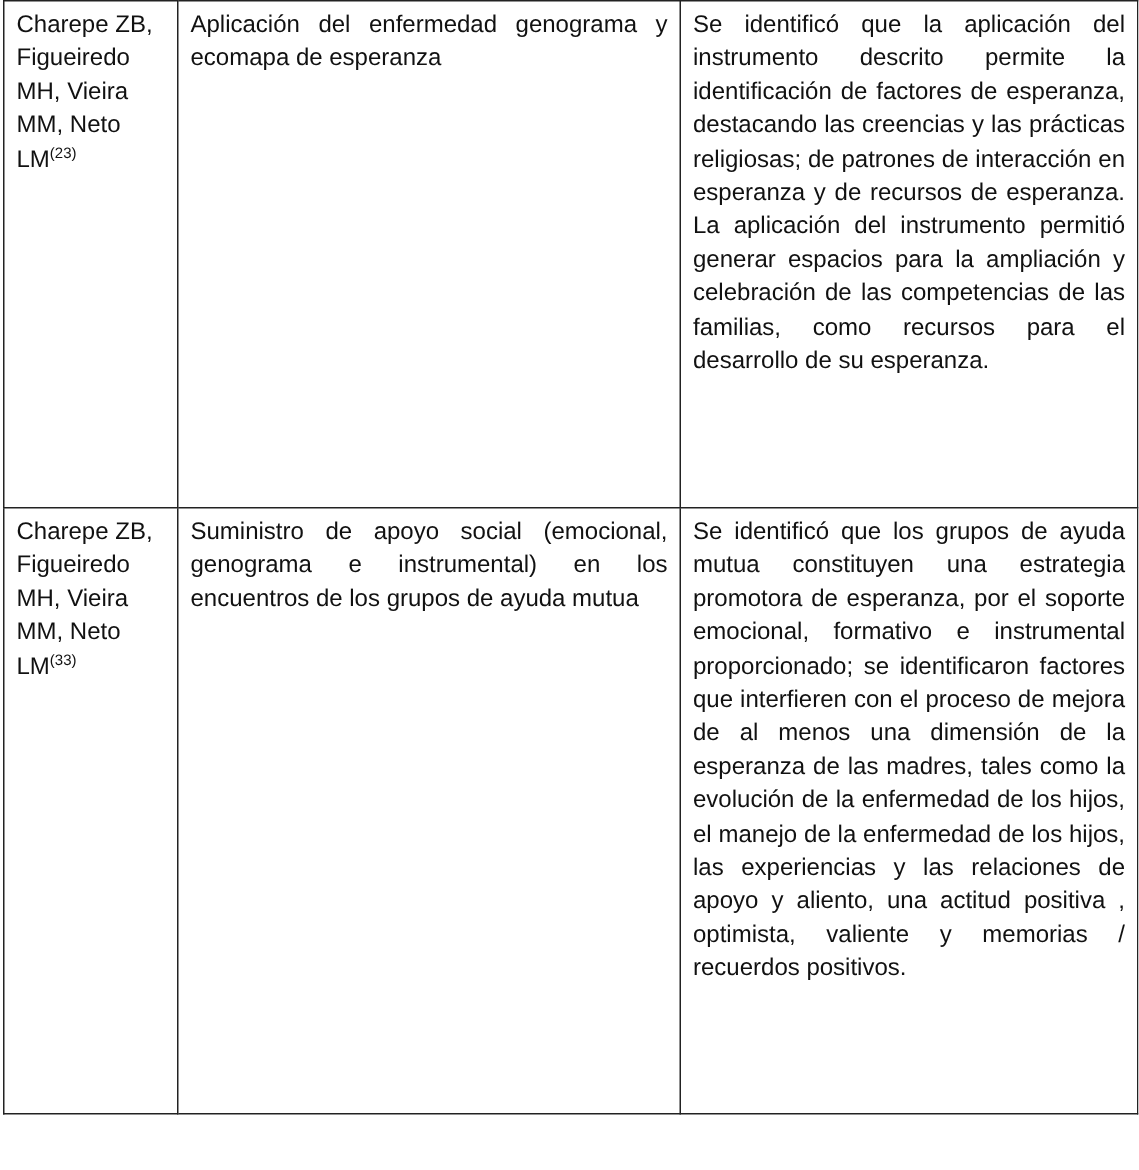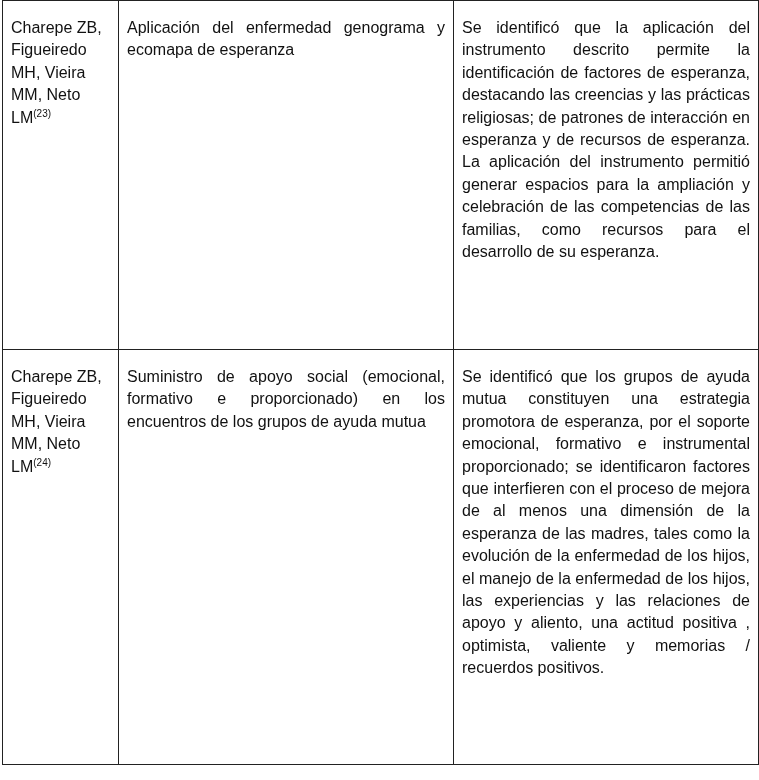--- a/index.html
+++ b/index.html
@@ -24,21 +24,21 @@
     font-size: 15px;
     line-height: 17px;
     height: 34px;
     padding-top: 2px;
     color: #222222;
   }
   .tbl th.c3 { text-align: justify; text-align-last: left; }
   .tbl td {
     font-size: 16px;
     line-height: 22.4px;
-    padding-top: 16px;
+    padding-top: 5px;
   }
   .tbl td.body { text-align: justify; }
   .tbl td.author { font-size: 16px; line-height: 22.4px; padding-left: 8px; padding-right: 4px; }
   .tbl td.author sup { font-size: 10px; vertical-align: 6px; line-height: 0; }
   col.c1 { width: 116px; }
   col.c2 { width: 335px; }
   col.c3 { width: 305px; }
   tr.r1 td { height: 332px; }
   tr.r2 td { height: 398px; }
 </style>
@@ -51,18 +51,18 @@
       <col class="c2">
       <col class="c3">
   </colgroup>
   <tbody>
   <tr class="r1">
     <td class="author"><span>Charepe ZB, Figueiredo MH, Vieira MM, Neto LM</span><sup>(23)</sup></td>
     <td class="body">Aplicación del enfermedad genograma y ecomapa de esperanza</td>
     <td class="body">Se identificó que la aplicación del instrumento descrito permite la identificación de factores de esperanza, destacando las creencias y las prácticas religiosas; de patrones de interacción en esperanza y de recursos de esperanza. La aplicación del instrumento permitió generar espacios para la ampliación y celebración de las competencias de las familias, como recursos para el desarrollo de su esperanza.</td>
   </tr>
   <tr class="r2">
-    <td class="author"><span>Charepe ZB, Figueiredo MH, Vieira MM, Neto LM</span><sup>(24)</sup></td>
-    <td class="body">Suministro de apoyo social (emocional, formativo e proporcionado) en los encuentros de los grupos de ayuda mutua</td>
+    <td class="author"><span>Charepe ZB, Figueiredo MH, Vieira MM, Neto LM</span><sup>(33)</sup></td>
+    <td class="body">Suministro de apoyo social (emocional, genograma e instrumental) en los encuentros de los grupos de ayuda mutua</td>
     <td class="body">Se identificó que los grupos de ayuda mutua constituyen una estrategia promotora de esperanza, por el soporte emocional, formativo e instrumental proporcionado; se identificaron factores que interfieren con el proceso de mejora de al menos una dimensión de la esperanza de las madres, tales como la evolución de la enfermedad de los hijos, el manejo de la enfermedad de los hijos, las experiencias y las relaciones de apoyo y aliento, una actitud positiva , optimista,  valiente y memorias / recuerdos positivos.</td>
   </tr>
 </tbody>
   </table>
 
 </body></html>

